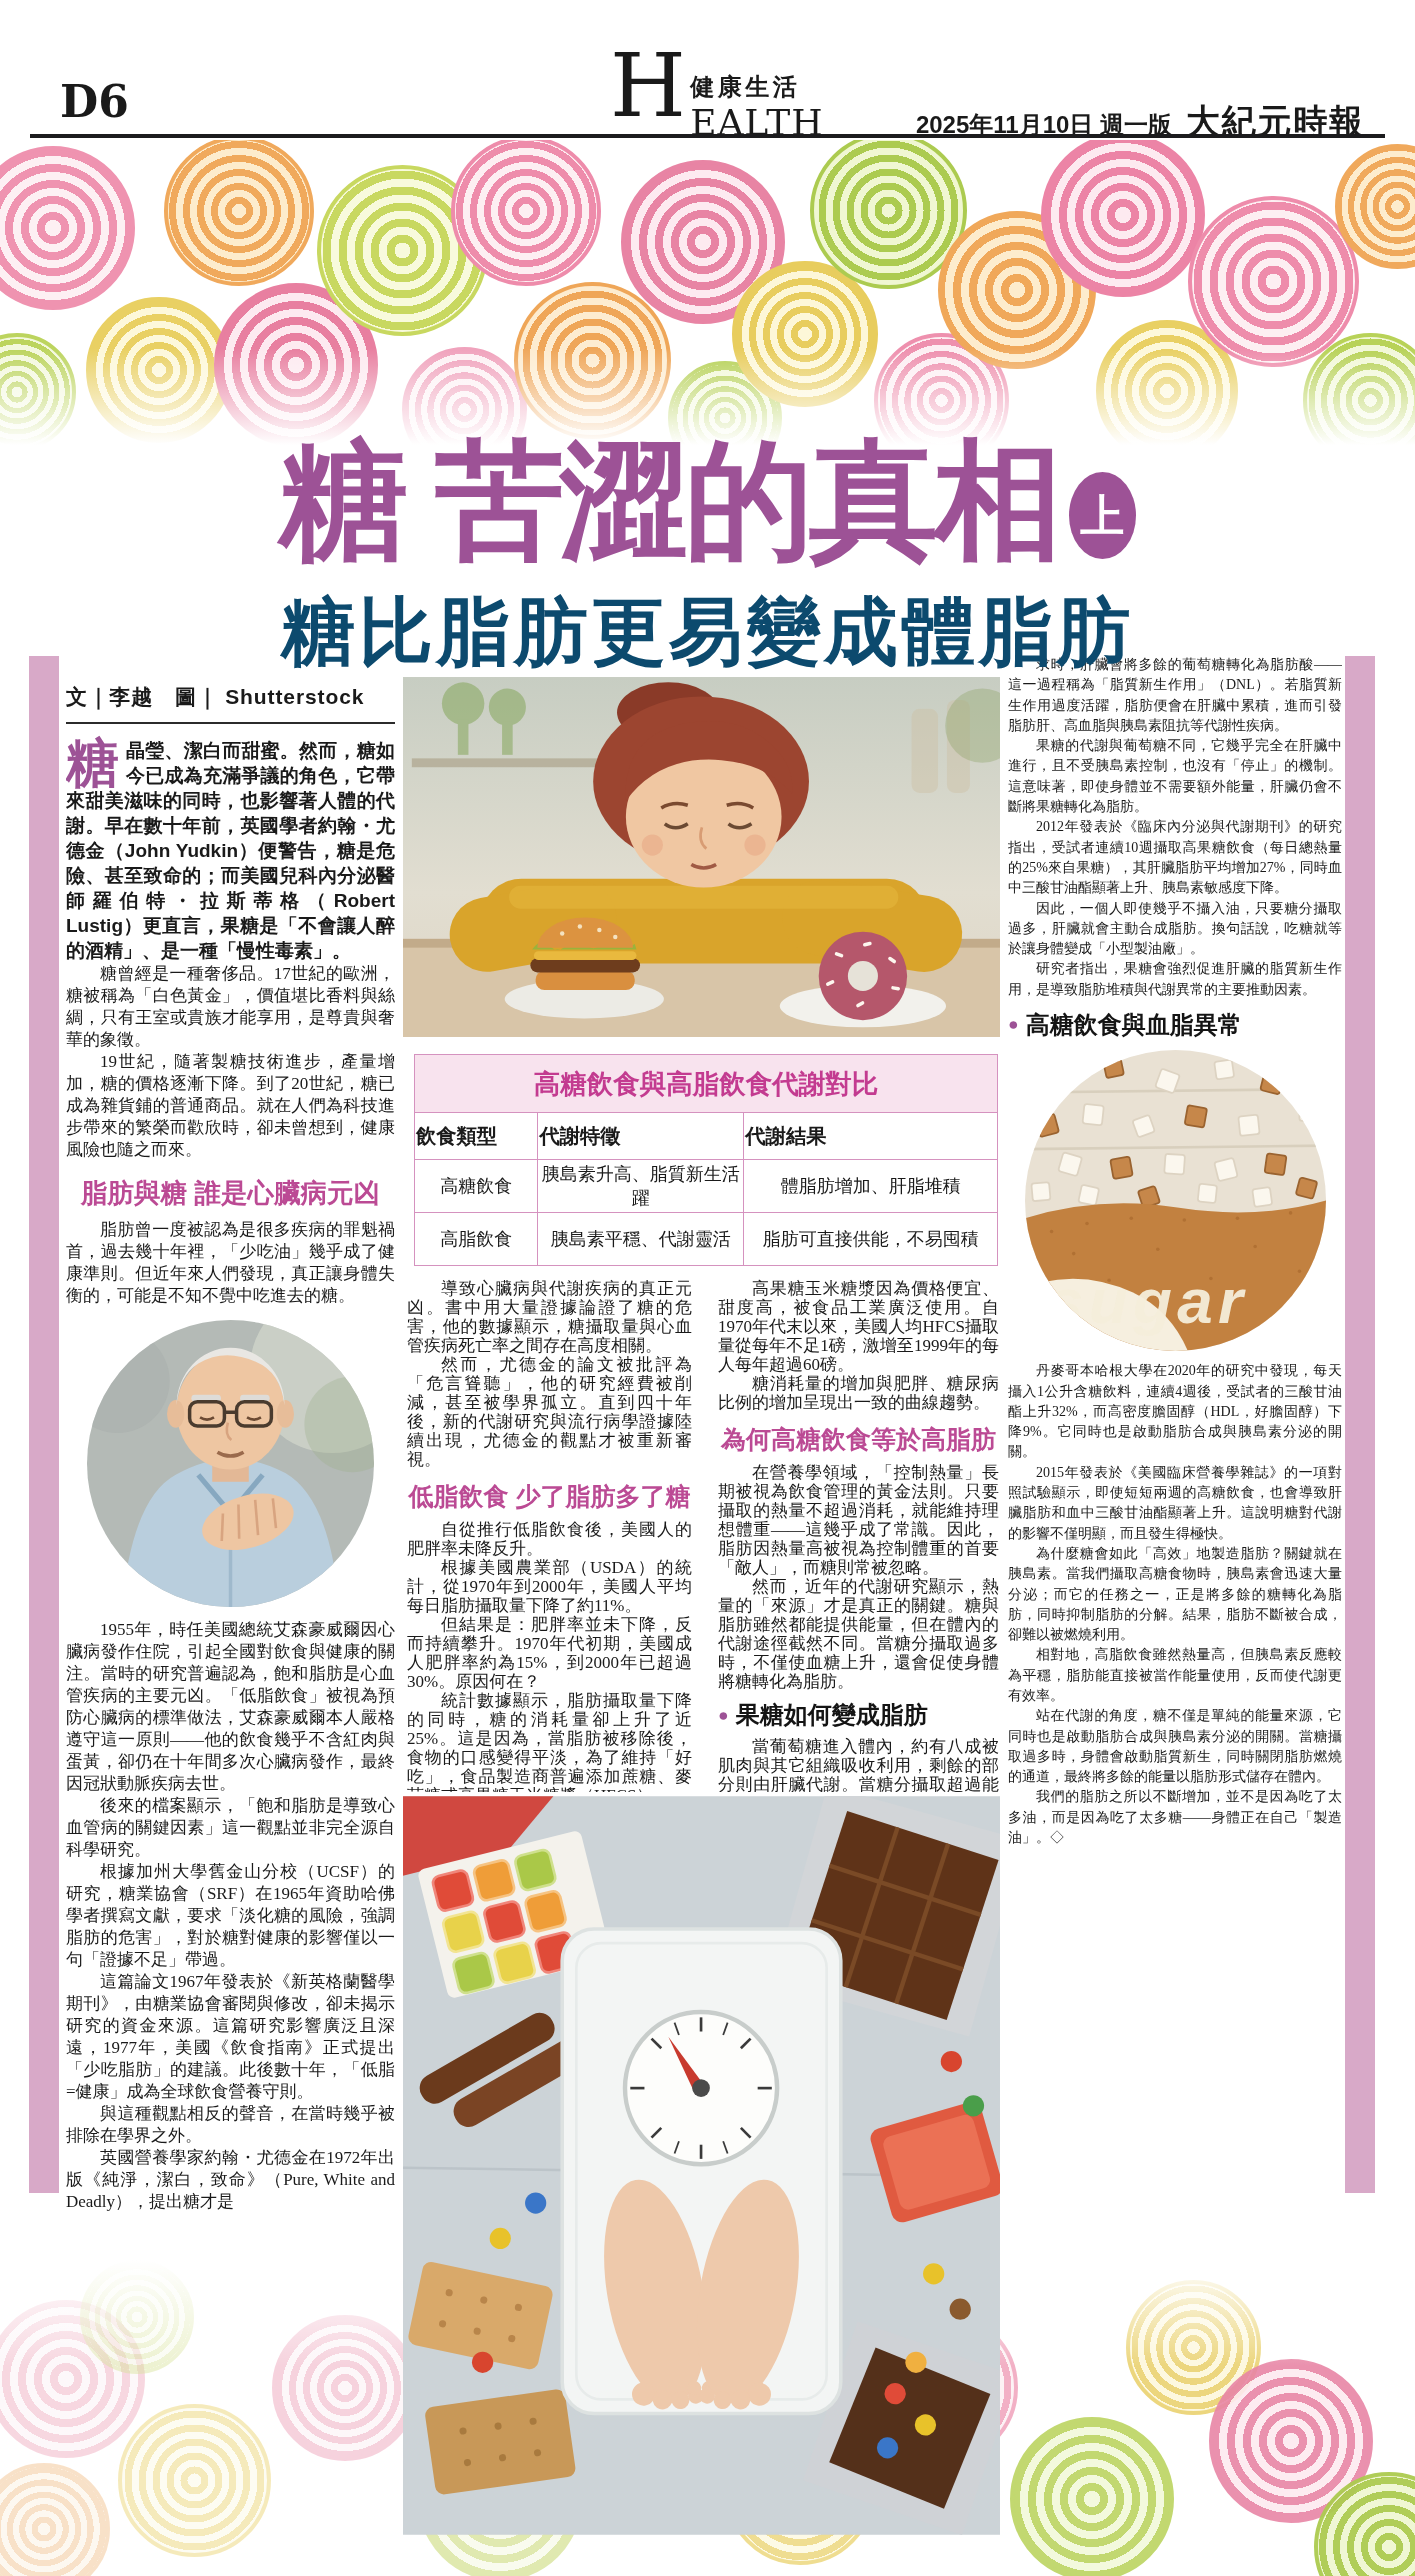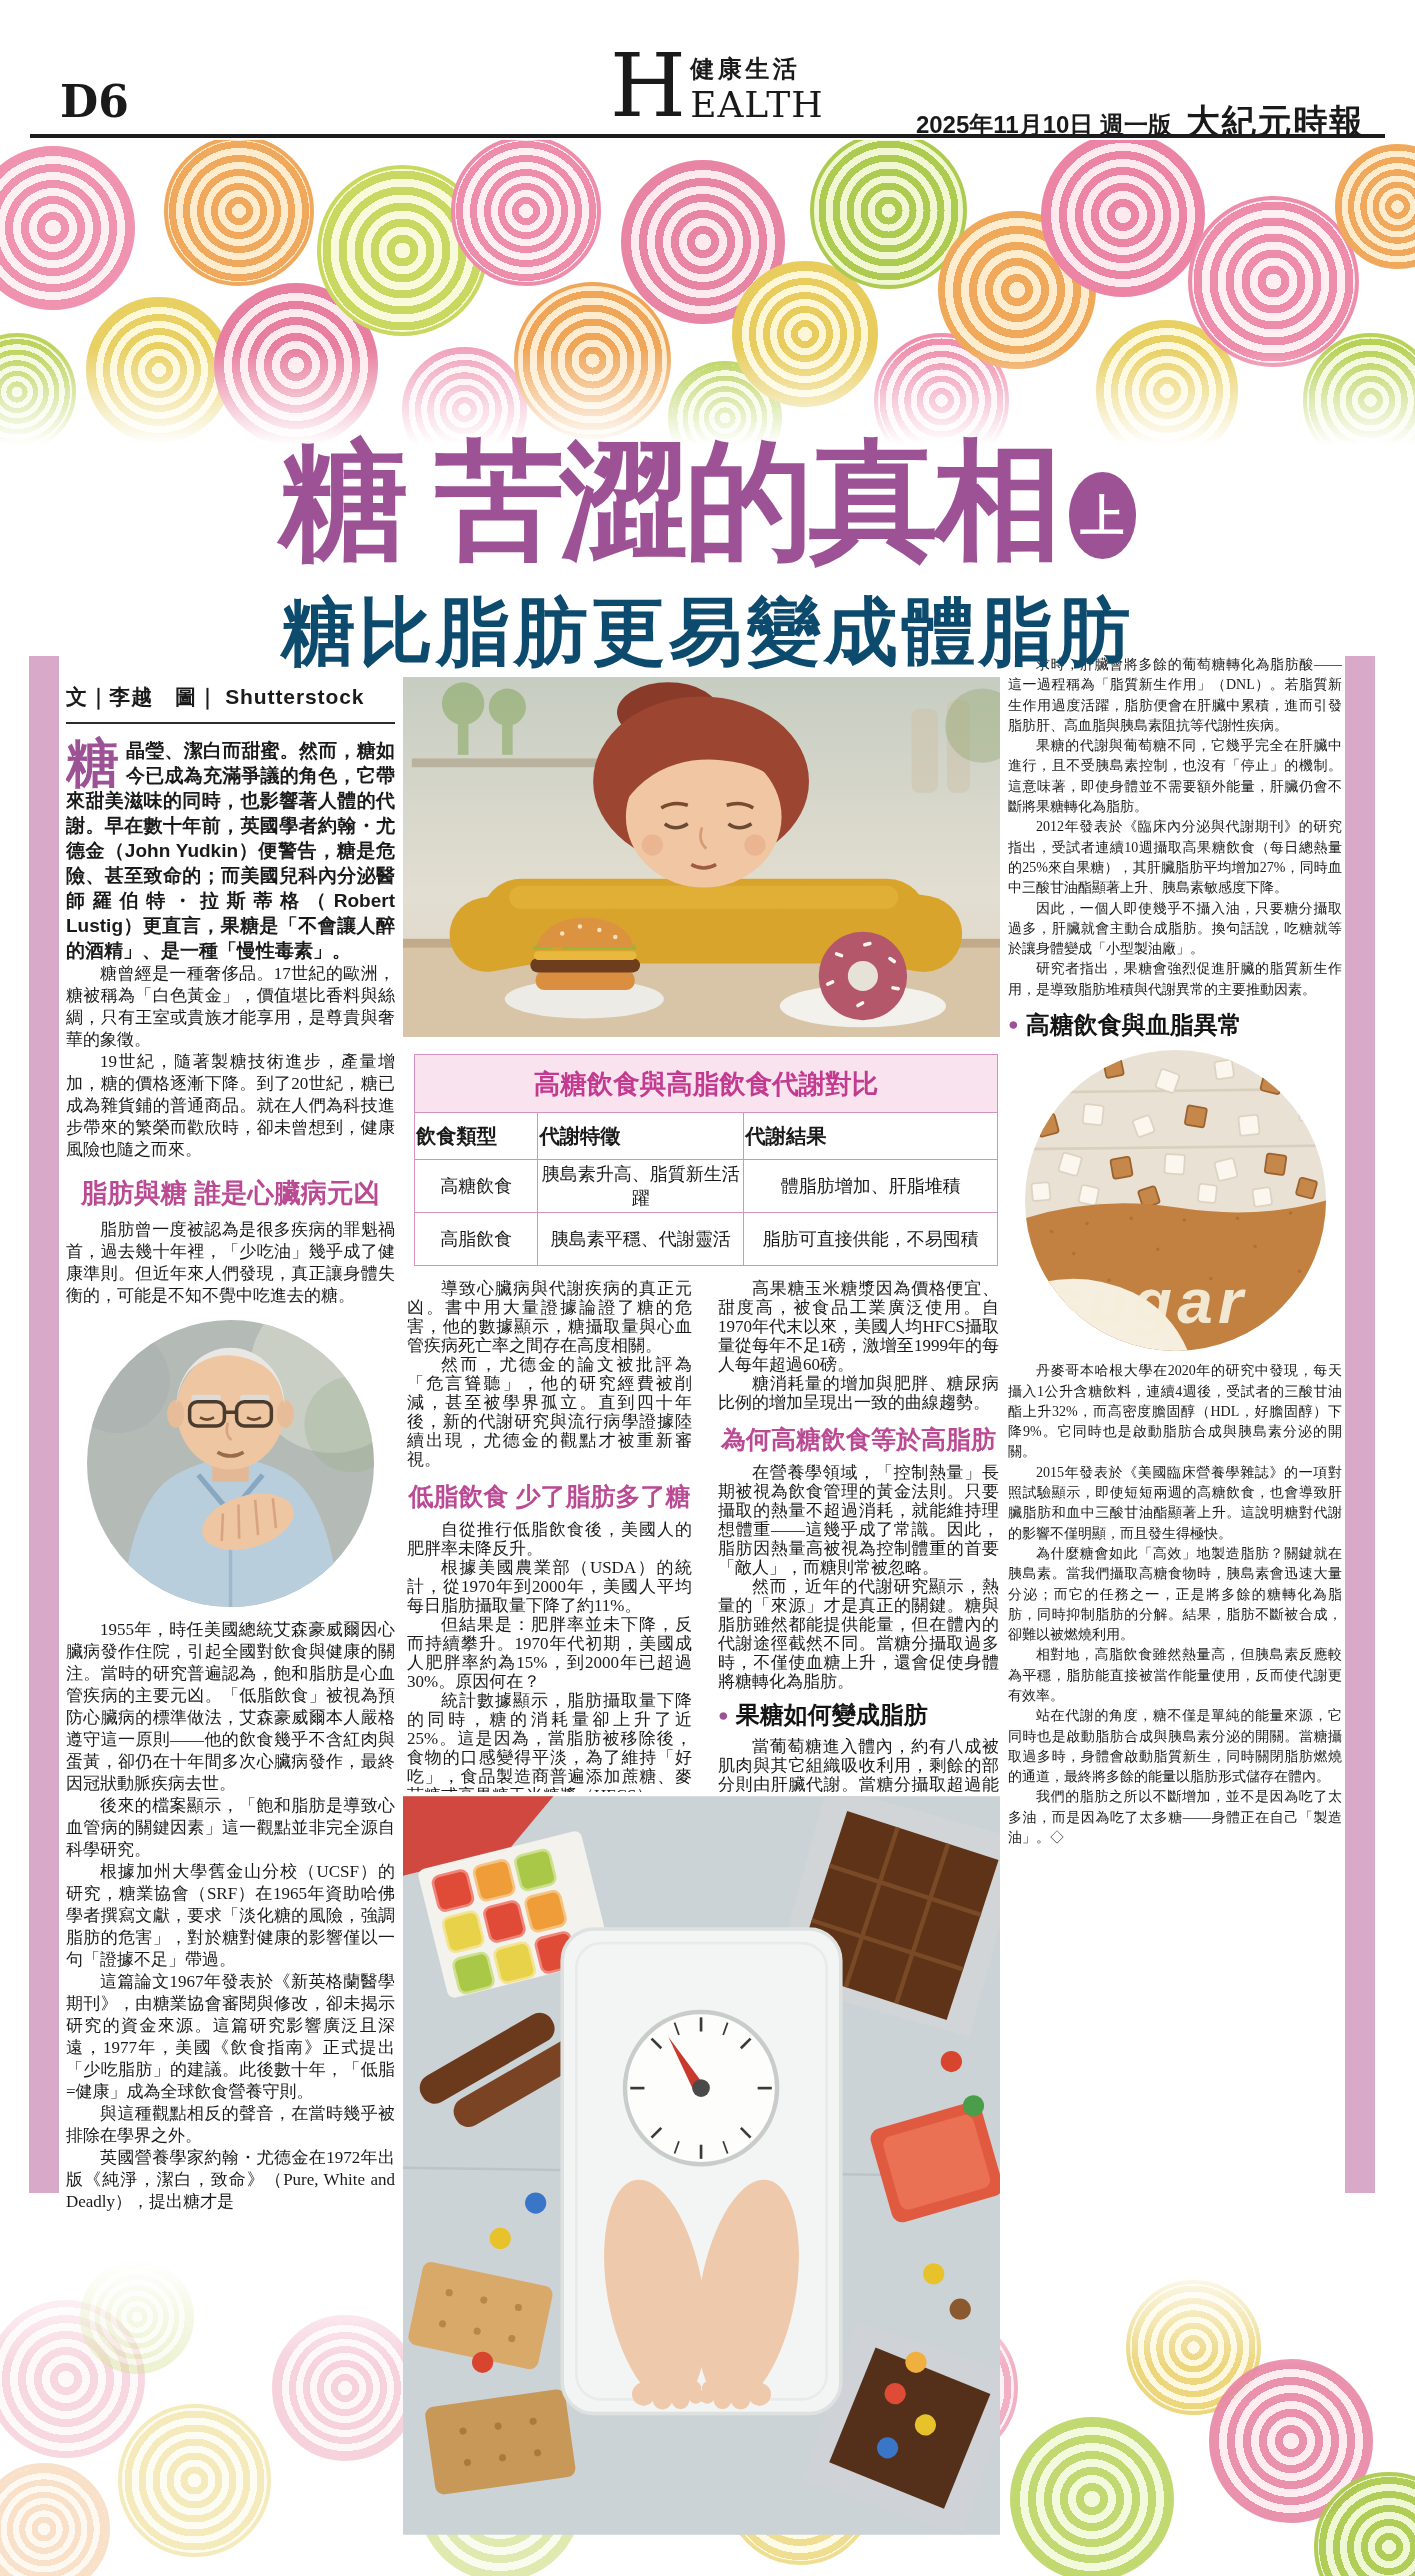--- a/index.html
+++ b/index.html
@@ -2,21 +2,21 @@
 <html style="font-size:14px"><head>
 <meta charset="utf-8">
 <style>
   html,body{margin:0;padding:0;background:#ffffff;}
   .page{position:relative;width:1415px;height:2576px;background:#fff;overflow:hidden;
         font-family:"Liberation Sans",sans-serif;color:#1a1a1a;}
   
   .hdr-d6{position:absolute;left:60px;top:76px;font-family:"DejaVu Serif",serif;font-weight:700;font-size:44px;}
   .hdr-logo{position:absolute;left:610px;top:46px;display:flex;align-items:flex-start;}
   .hdr-H{font-family:"DejaVu Serif",serif;font-size:87px;line-height:81px;font-weight:400;}
-  .hdr-stack{display:flex;flex-direction:column;margin-left:4.4px;margin-top:8px;}
+  .hdr-stack{display:flex;flex-direction:column;margin-left:4.4px;margin-top:26px;}
   .hdr-zh{font-size:24px;font-weight:700;letter-spacing:3.5px;line-height:30px;}
   .hdr-en{font-family:"DejaVu Serif",serif;font-size:36px;line-height:41px;letter-spacing:0.9px;}
   .hdr-right{position:absolute;right:50px;top:99px;display:flex;align-items:baseline;gap:14px;}
   .hdr-date{font-size:24px;font-weight:700;}
   .hdr-paper{font-family:"DejaVu Serif",serif;font-size:34px;font-weight:900;letter-spacing:1.8px;}
   .hdr-rule{position:absolute;left:30px;right:30px;top:134px;height:3.5px;background:#1c1c1e;}
   
   .band{position:absolute;left:0;width:1415px;overflow:hidden;}
   .band-top{top:140px;height:305px;}
   .band-bottom{top:2260px;height:316px;}

